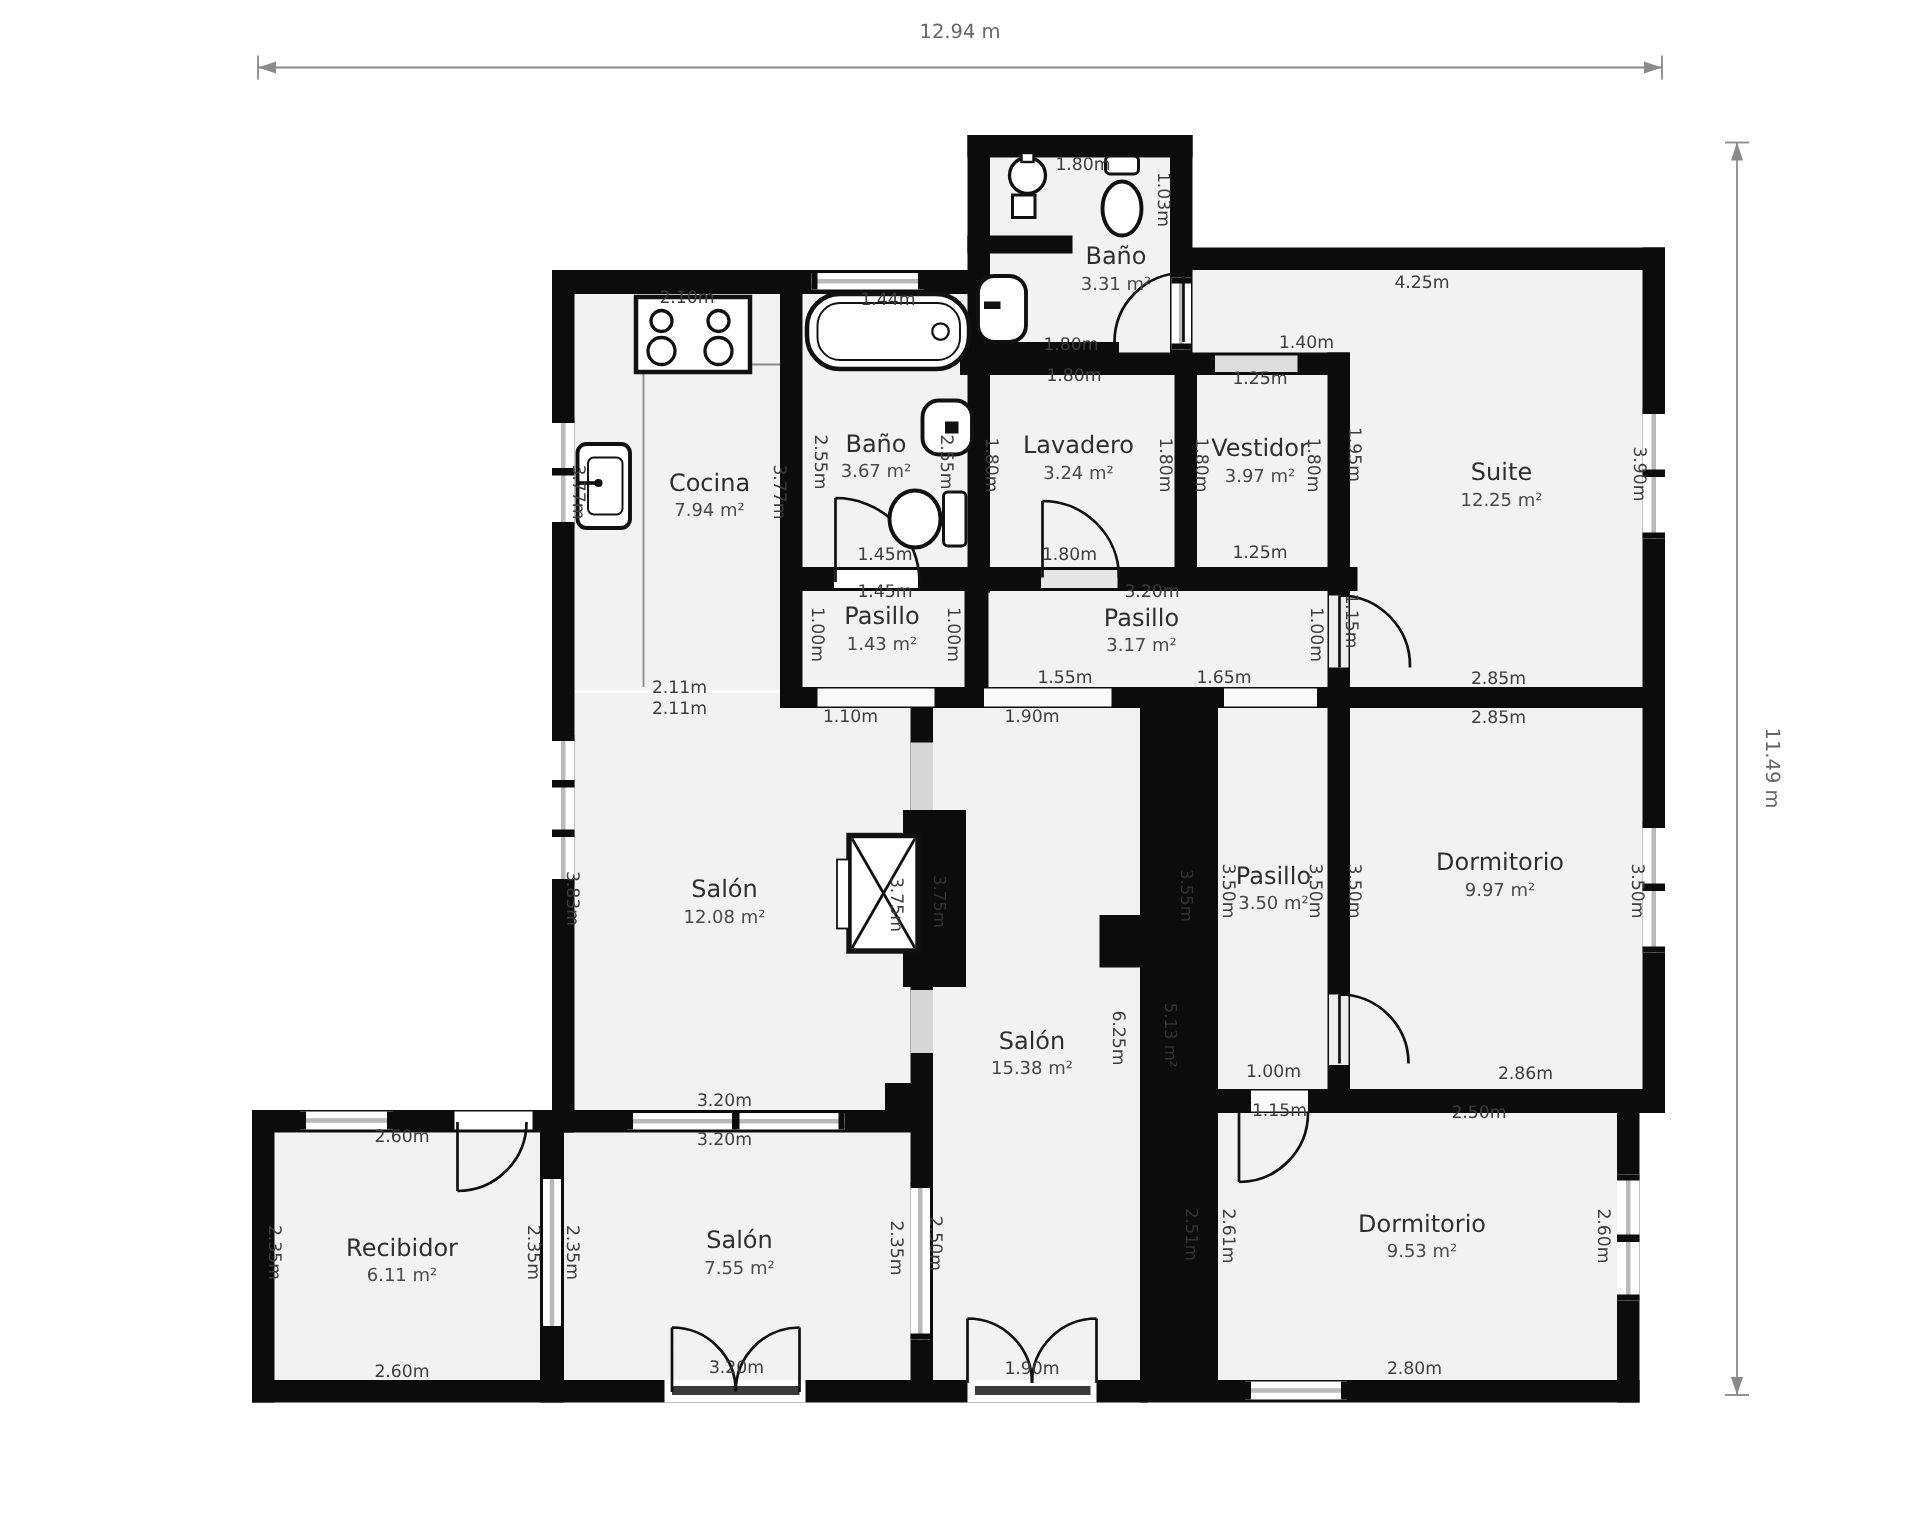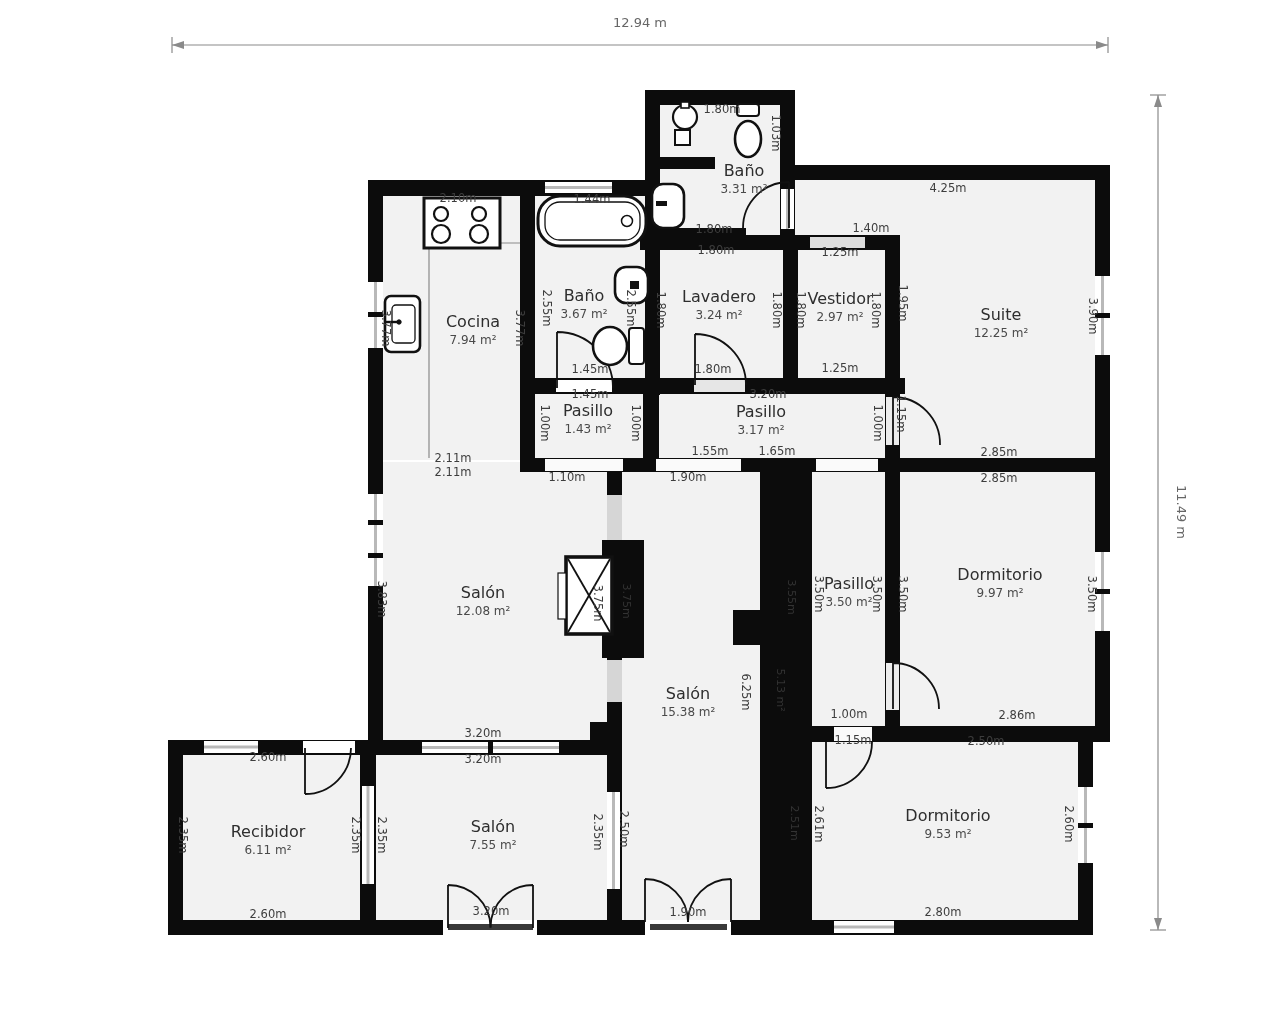--- a/index.html
+++ b/index.html
@@ -277,21 +277,21 @@
       <div class="room" style="left: 744px; top: 179px;">
         <div class="nm">Baño</div>
         <div class="ar">3.31 m²</div>
       </div>
       <div class="room" style="left: 719px; top: 305px;">
         <div class="nm">Lavadero</div>
         <div class="ar">3.24 m²</div>
       </div>
       <div class="room" style="left: 840px; top: 307px;">
         <div class="nm">Vestidor</div>
-        <div class="ar">2.97 m²</div>
+        <div class="ar">3.97 m²</div>
       </div>
       <div class="room" style="left: 1001px; top: 323px;">
         <div class="nm">Suite</div>
         <div class="ar">12.25 m²</div>
       </div>
       <div class="room" style="left: 588px; top: 419px;">
         <div class="nm">Pasillo</div>
         <div class="ar">1.43 m²</div>
       </div>
       <div class="room" style="left: 761px; top: 420px;">
@@ -350,21 +350,21 @@
       <div class="dim" style="left: 948px; top: 176px; margin-top: 12px;">4.25m</div>
       <div class="dim v" style="left: 1093px; top: 316px;">3.90m</div>
       <div class="dim v" style="left: 901px; top: 414px;">1.15m</div>
       <div class="dim" style="left: 999px; top: 452px;">2.85m</div>
       <div class="dim" style="left: 999px; top: 478px;">2.85m</div>
       <div class="dim" style="left: 768px; top: 394px;">3.20m</div>
       <div class="dim v" style="left: 545px; top: 423px;">1.00m</div>
       <div class="dim v" style="left: 636px; top: 423px;">1.00m</div>
       <div class="dim v" style="left: 878px; top: 423px;">1.00m</div>
       <div class="dim" style="left: 710px; top: 451px;">1.55m</div>
-      <div class="dim" style="left: 777px; top: 451px;">1.65m</div>
+      <div class="dim" style="left: 816px; top: 451px;">1.65m</div>
       <div class="dim" style="left: 567px; top: 477px;">1.10m</div>
       <div class="dim" style="left: 688px; top: 477px;">1.90m</div>
       <div class="dim" style="left: 453px; top: 458px;">2.11m</div>
       <div class="dim" style="left: 453px; top: 472px;">2.11m</div>
       <div class="dim v" style="left: 382px; top: 599px;">3.83m</div>
       <div class="dim v" style="left: 598px; top: 603px;">3.75m</div>
       <div class="dim" style="left: 483px; top: 733px;">3.20m</div>
       <div class="dim" style="left: 483px; top: 759px;">3.20m</div>
       <div class="dim v" style="left: 746px; top: 692px;">6.25m</div>
       <div class="dim v" style="left: 819px; top: 594px;">3.50m</div>

